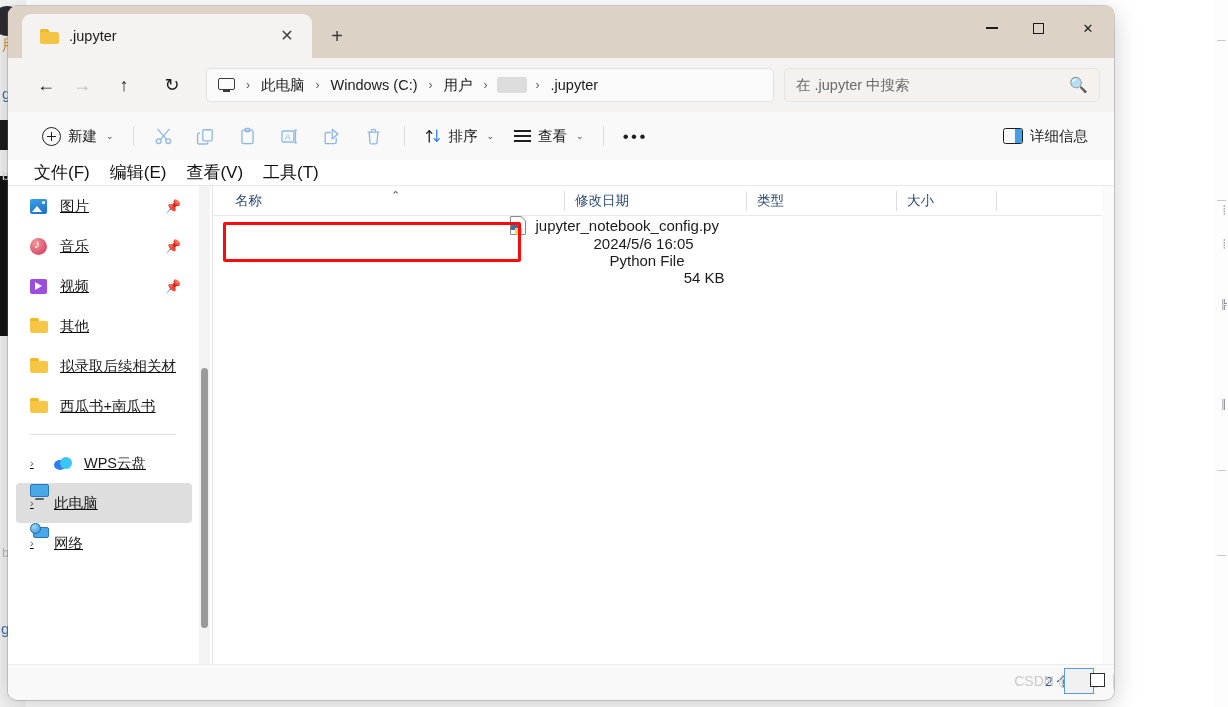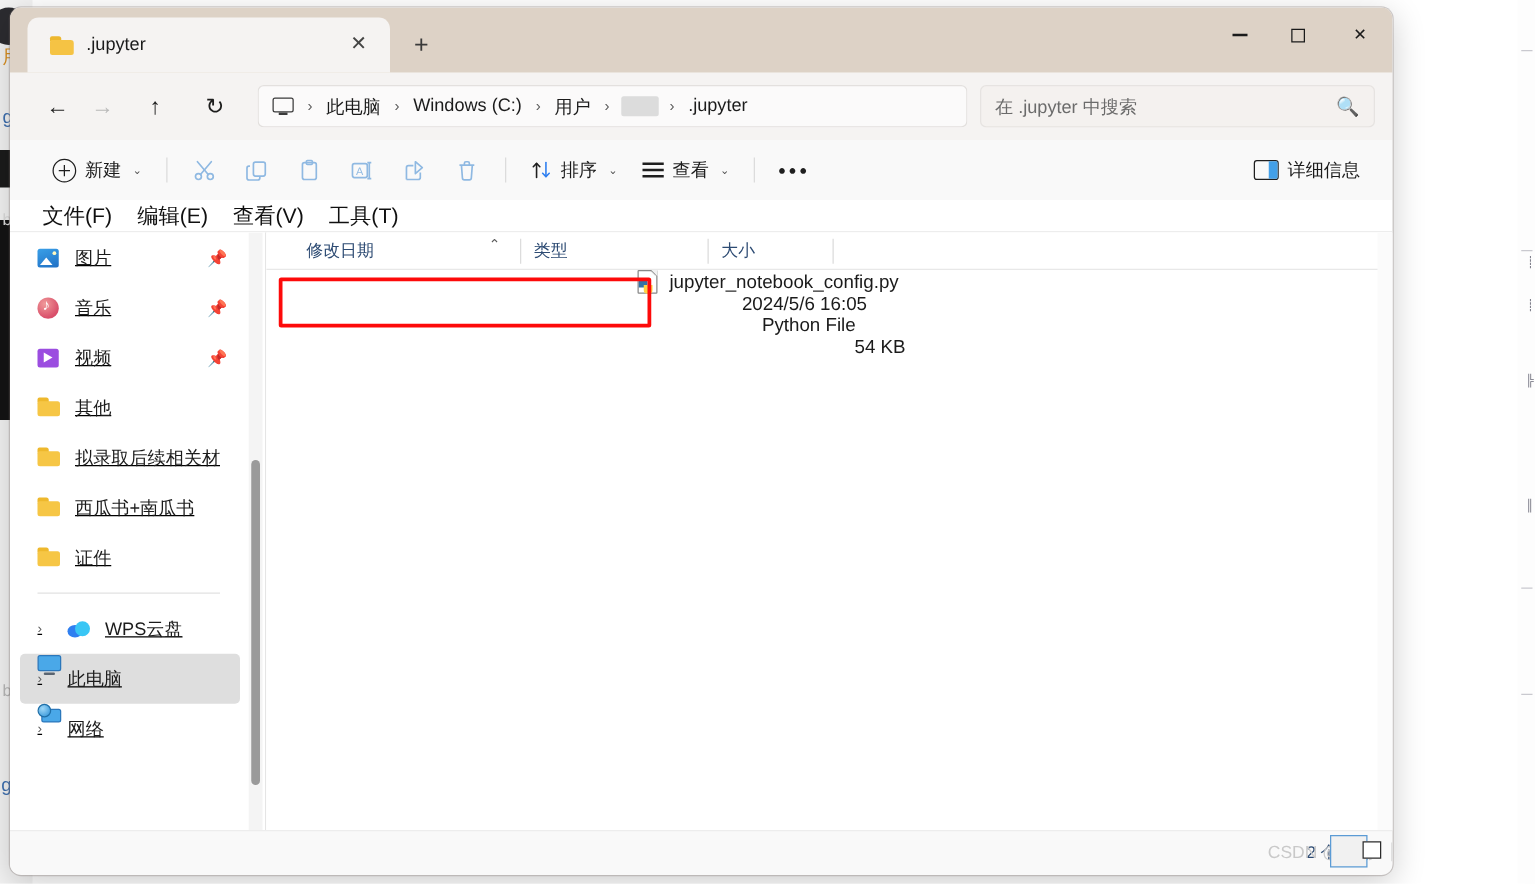--- a/index.html
+++ b/index.html
@@ -512,27 +512,20 @@
               </span>
             <span>拟录取后续相关材</span>
           </div>
           <div class="side-item">
             <span class="side-ico ico-folder">
                 <span class="ftab"></span>
                 <span class="fbody"></span>
               </span>
             <span>西瓜书+南瓜书</span>
           </div>
-          <div class="side-item">
-            <span class="side-ico ico-folder">
-                <span class="ftab"></span>
-                <span class="fbody"></span>
-              </span>
-            <span>证件</span>
-          </div>
 
           <div class="side-divider"></div>
 
           <div class="side-item">
             <span class="chev">›</span>
             <span class="side-ico">
                 <span class="ico-cloud"></span>
               </span>
             <span>WPS云盘</span>
           </div>
@@ -558,20 +551,24 @@
         <div class="side-scrollbar">
           <div class="thumb"></div>
         </div>
       </div>
 
       <div class="sidebar-edge"></div>
 
       <div class="content">
 
         <div class="colheaders">
+          <div class="col col-name">
+            <span>名称</span>
+            <span class="vline"></span>
+          </div>
           <div class="col col-date">
             <span>修改日期</span>
             <span class="vline"></span>
           </div>
           <div class="col col-type">
             <span>类型</span>
             <span class="vline"></span>
           </div>
           <div class="col col-size">
             <span>大小</span>

